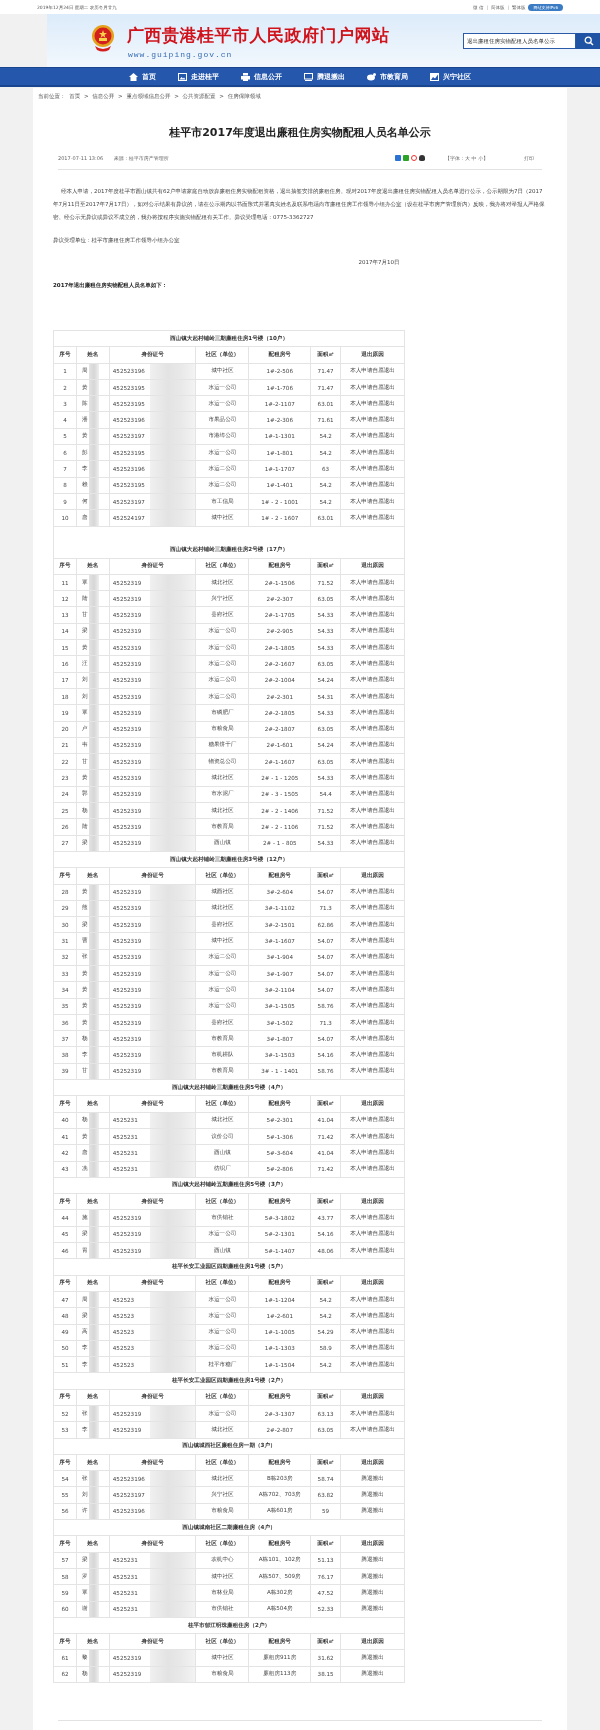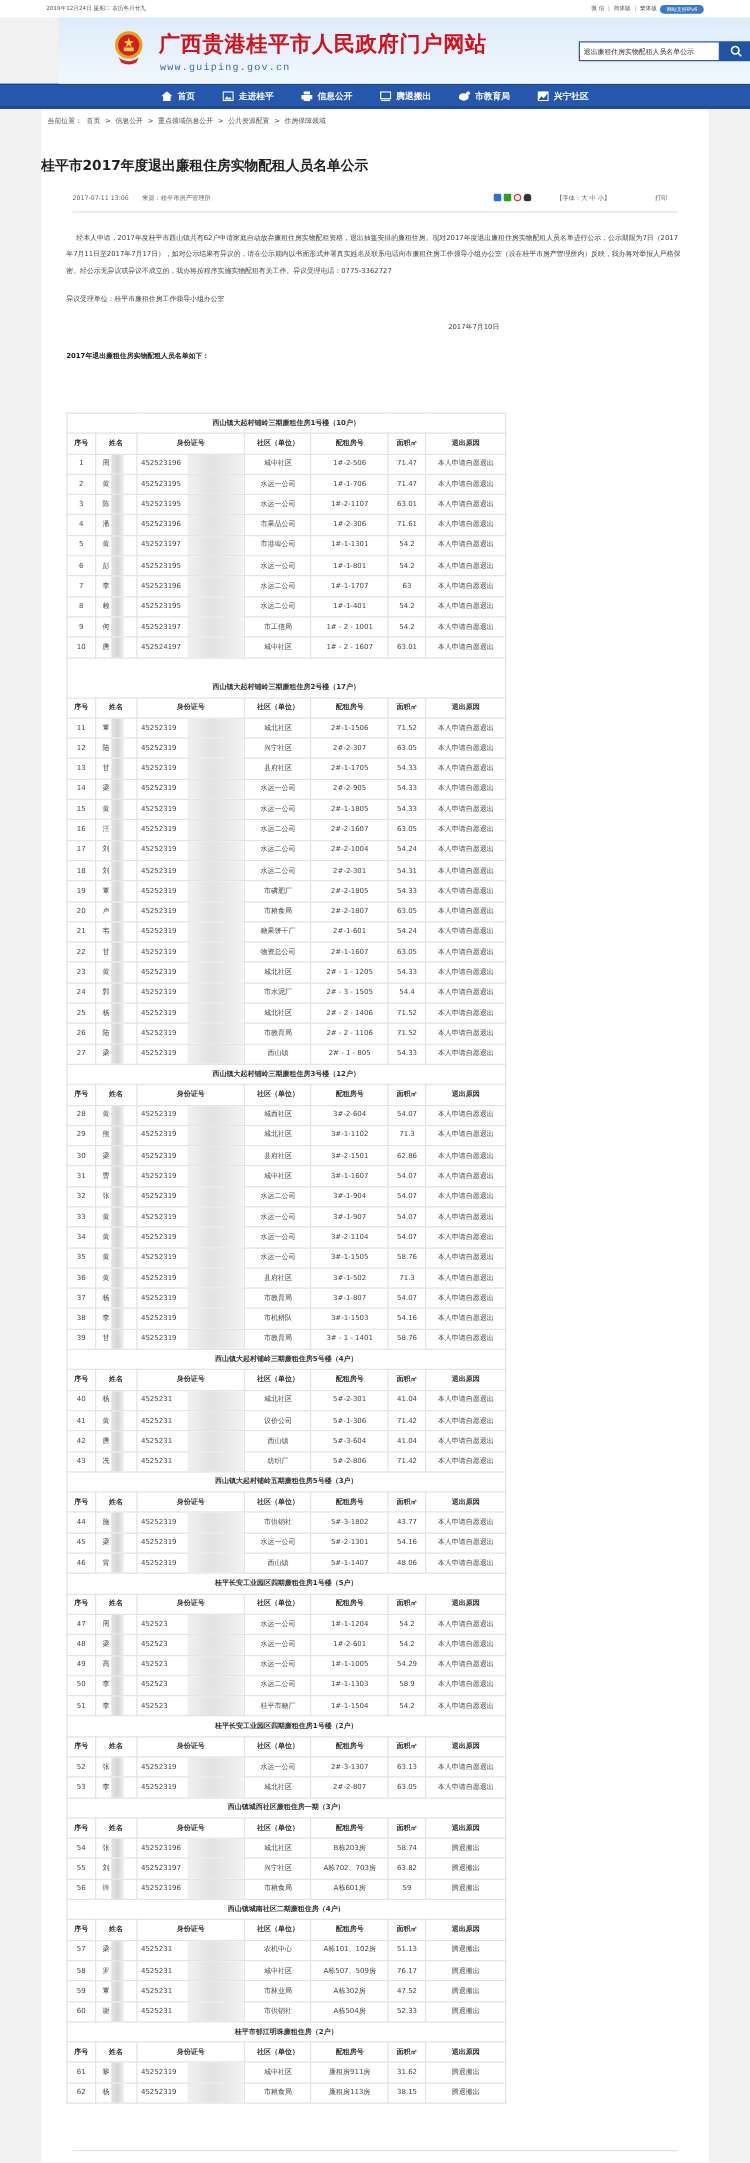--- a/index.html
+++ b/index.html
@@ -14,21 +14,21 @@
   .site-domain { position: absolute; left: 81px; top: 36px; font-size: 8px; color: #3a6db3; font-family: Liberation Mono, monospace; letter-spacing: 1px; }
   .search { position: absolute; left: 416px; top: 19px; display: flex; }
   .search input { width: 113px; height: 16px; border: 1px solid #2b5aa8; font-size: 5.5px; padding: 0 3px; color: #333; font-family: "DejaVu Sans", sans-serif; }
   .search .btn { width: 25px; height: 16px; background: #1f53a4; display: flex; align-items: center; justify-content: center; }
   .nav { height: 20px; background: #2557ad; border-top: 1px solid #1a4690; border-bottom: 2px solid #1a4690; display: flex; justify-content: center; align-items: center; gap: 22px; }
   .nav-item { display: flex; align-items: center; gap: 4px; color: #fff; font-size: 7px; font-weight: bold; }
   .nav-item svg { width: 9px; height: 8px; }
   .page { position: absolute; left: 33px; top: 88px; width: 534px; height: 1642px; background: #fff; }
   .breadcrumb { position: absolute; left: 5px; top: 5px; font-size: 5.5px; color: #555; }
   .breadcrumb span { margin-right: 2px; }
-  .title { position: absolute; left: 0; width: 100%; top: 37px; text-align: left; font-size: 11px; font-weight: bold; color: #222; }
+  .title { position: absolute; left: 0; width: 100%; top: 37px; text-align: center; font-size: 11px; font-weight: bold; color: #222; }
   .meta { position: absolute; left: 25px; top: 67px; font-size: 5px; color: #666; }
   .meta .src { margin-left: 9px; }
   .share { position: absolute; left: 362px; top: 67px; display: flex; gap: 2px; }
   .share span { display: inline-block; width: 6px; height: 6px; border-radius: 1px; }
   .fontsize { position: absolute; left: 412px; top: 67px; font-size: 5px; color: #666; }
   .print { position: absolute; left: 491px; top: 67px; font-size: 5px; color: #666; }
   .meta-line { position: absolute; left: 25px; top: 81px; width: 484px; height: 1px; background: #e2e2e2; }
   .content { position: absolute; left: 20px; top: 97px; width: 494px; font-size: 5.5px; color: #444; line-height: 13px; }
   .content p { text-indent: 8px; }
   .content .objection { margin-top: 10px; text-indent: 0; }

